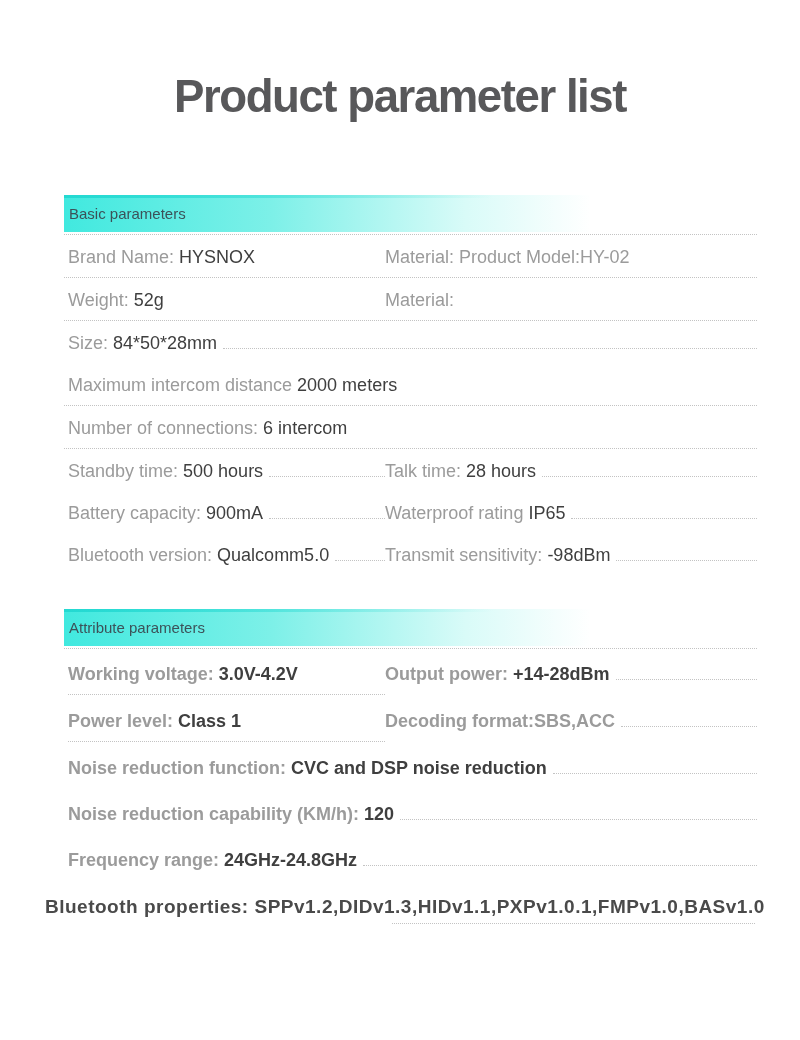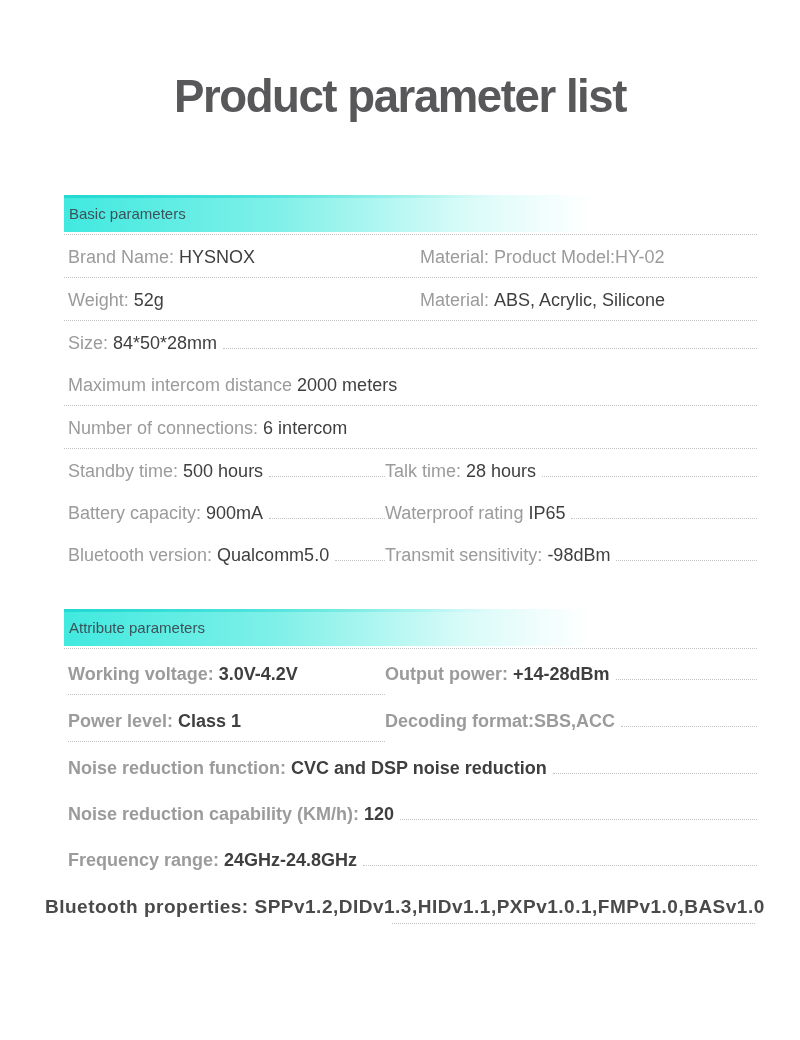--- a/index.html
+++ b/index.html
@@ -36,21 +36,21 @@
   .bar-label {
     display:inline-block;
     line-height:37px;
     padding-left:5px;
     font-size:15px;
     color:#3c5259;
   }
 
   .row { display:flex; align-items:flex-start; margin-top:12px; padding-left:4px; padding-bottom:9px; }
   .section-attr .row { margin-top:15px; padding-bottom:10px;font-weight:bold; }
-  .row.u-full { border-bottom:1px dotted var(--dotted-line,#c3c3c3);gap:35px; }
+  .row.u-full { border-bottom:1px dotted var(--dotted-line,#c3c3c3); }
 
   .cell { display:flex; align-items:baseline; min-width:0; }
   .c-left  { width:317px; flex:none; }
   .c-right { flex:1; }
   .c-single{ flex:1; }
   .cell.u-cell { border-bottom:1px dotted var(--dotted-line,#c3c3c3); padding-bottom:9px; margin-bottom:-9px; }
 
   .lbl { color:var(--label-gray,#9b9b9b); font-size:18px; white-space:pre; }
   .val { color:var(--value-dark,#3f3f3f);  font-size:18px; white-space:pre; }
 
@@ -89,21 +89,20 @@
         </div>
       </div>
 
       <div class="row u-full">
         <div class="cell c-left">
           <span class="lbl">Weight: </span>
             <span class="val">52g</span>
         </div>
         <div class="cell c-right">
           <span class="lbl">Material: </span>
-            <span class="val">ABS, Acrylic, Silicone</span>
         </div>
       </div>
 
       <div class="row">
         <div class="cell c-single">
           <span class="lbl">Size: </span>
             <span class="val">84*50*28mm</span>
             <span class="leader"></span>
         </div>
       </div>

